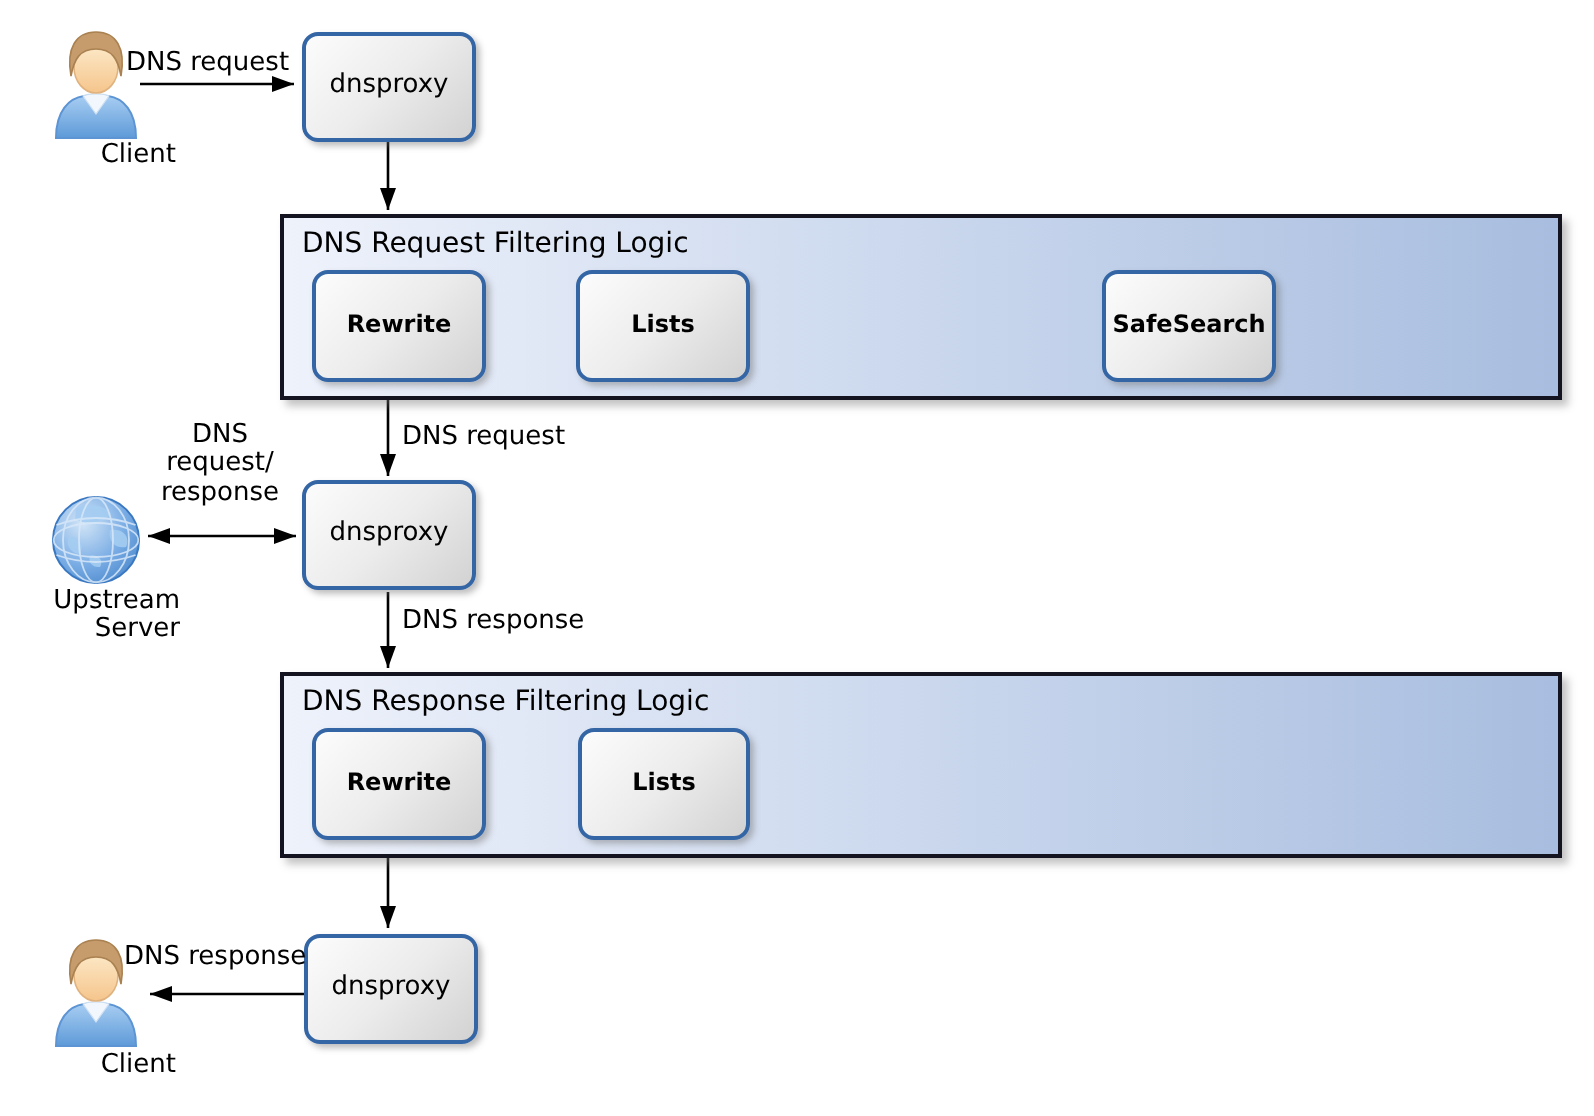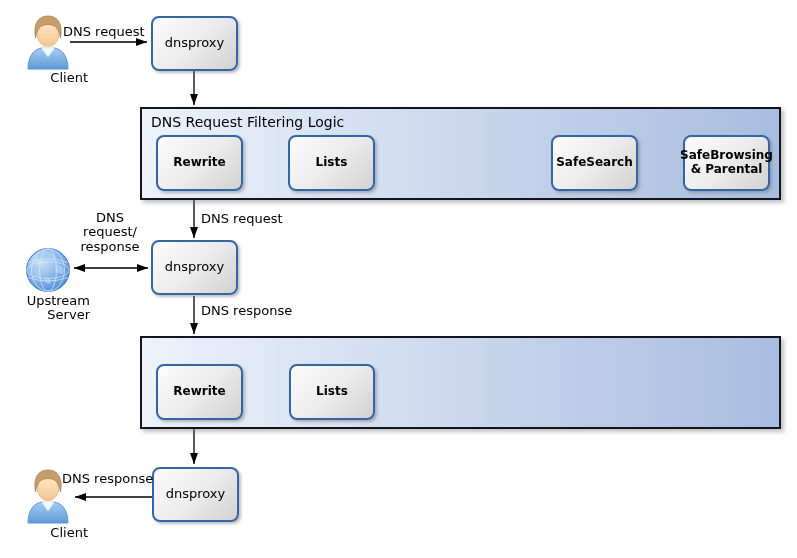--- a/index.html
+++ b/index.html
@@ -92,22 +92,20 @@
 
   <div class="edge-label" style="left:63px;top:25px">DNS request</div>
 
   <div class="node" style="left:151px;top:16px;width:87px;height:55px">dnsproxy</div>
 
   <div class="container-box" style="left:140px;top:107px;width:641px;height:93px">
     <div class="container-title">DNS Request Filtering Logic</div>
     <div class="node small" style="left:14px;top:26px;width:87px;height:56px">Rewrite</div>
     <div class="node small" style="left:146px;top:26px;width:87px;height:56px">Lists</div>
     <div class="node small" style="left:409px;top:26px;width:87px;height:56px">SafeSearch</div>
-    <div class="node small" style="left:541px;top:26px;width:87px;height:56px">SafeBrowsing
-&amp; Parental</div>
   </div>
 
   <div class="edge-label" style="left:201px;top:212px">DNS request</div>
 
   <div class="icon-wrap" style="left:25px;top:247px;width:46px;height:46px">
     <svg width="46" height="46" viewBox="0 0 46 46">
       <circle cx="23" cy="23" r="21.5" fill="url(#globeG)" stroke="#3a78c2" stroke-width="1"></circle>
       <g fill="#a5cdf2" opacity="0.9" stroke="none">
         <path d="M13,7 C19,4.5 28,5.5 30.5,10 C26,15 17,15.5 12.5,12.5 Z"></path>
         <path d="M30,18 C36,17 40.5,21 38,26.5 C33,27.5 28.8,24 30,18 Z"></path>
@@ -128,20 +126,21 @@
 
   <div class="edge-label center" style="left:76px;top:211px;width:68px">DNS
 request/
 response</div>
 
   <div class="node" style="left:151px;top:240px;width:87px;height:55px">dnsproxy</div>
 
   <div class="edge-label" style="left:201px;top:304px">DNS response</div>
 
   <div class="container-box" style="left:140px;top:336px;width:641px;height:93px">
+    <div class="container-title">DNS Response Filtering Logic</div>
     <div class="node small" style="left:14px;top:26px;width:87px;height:56px">Rewrite</div>
     <div class="node small" style="left:147px;top:26px;width:86px;height:56px">Lists</div>
   </div>
 
   <div class="node" style="left:152px;top:467px;width:87px;height:55px">dnsproxy</div>
 
   <div class="edge-label" style="left:62px;top:472px">DNS response</div>
 
   <div class="icon-wrap" style="left:24px;top:466px;width:48px;height:58px">
     <svg width="48" height="58" viewBox="0 0 48 58">

